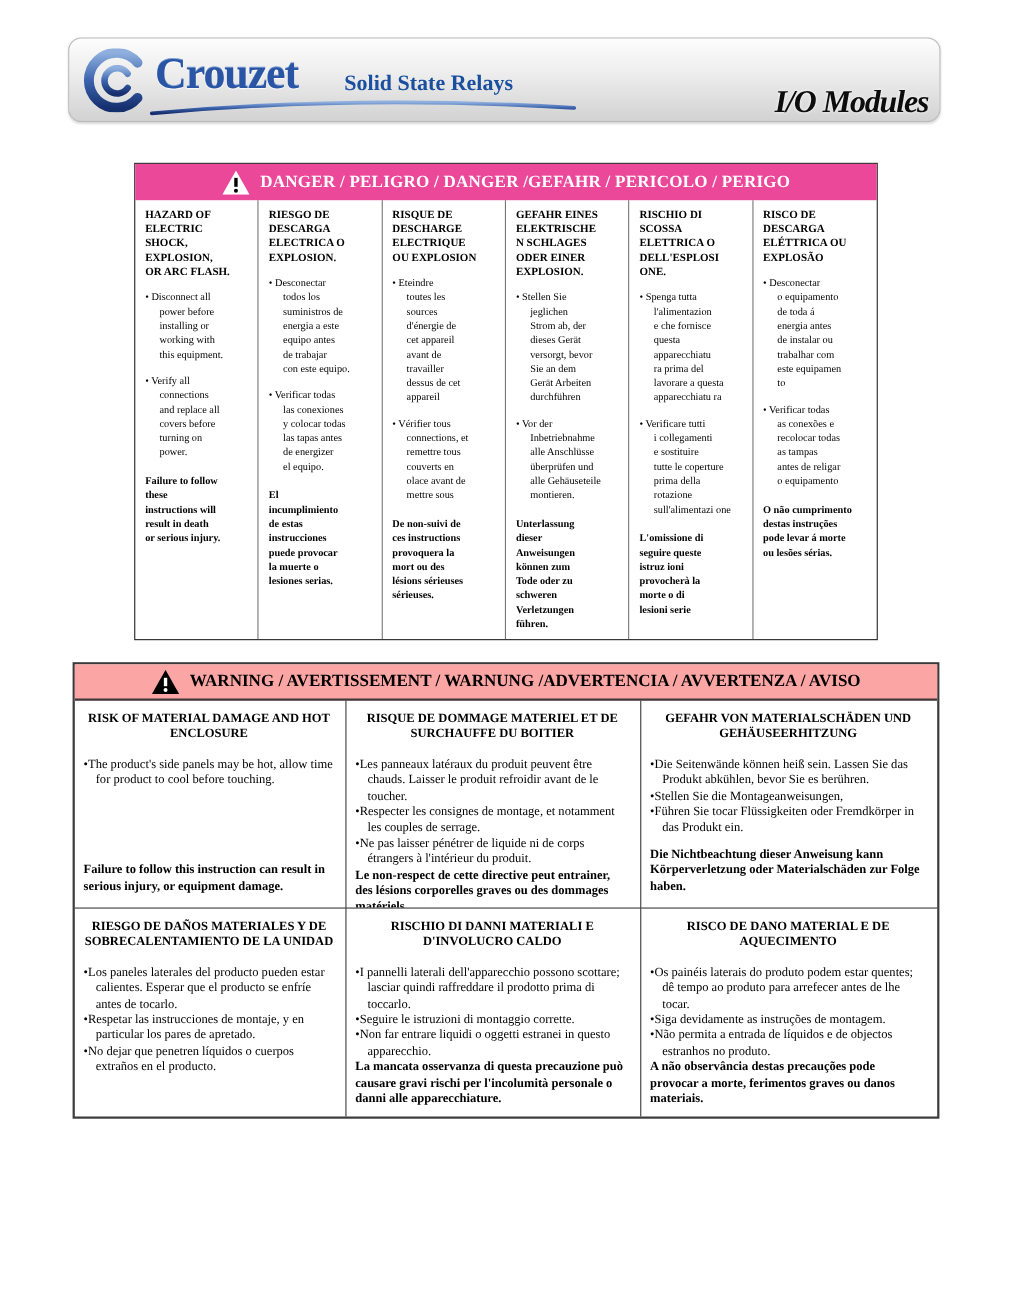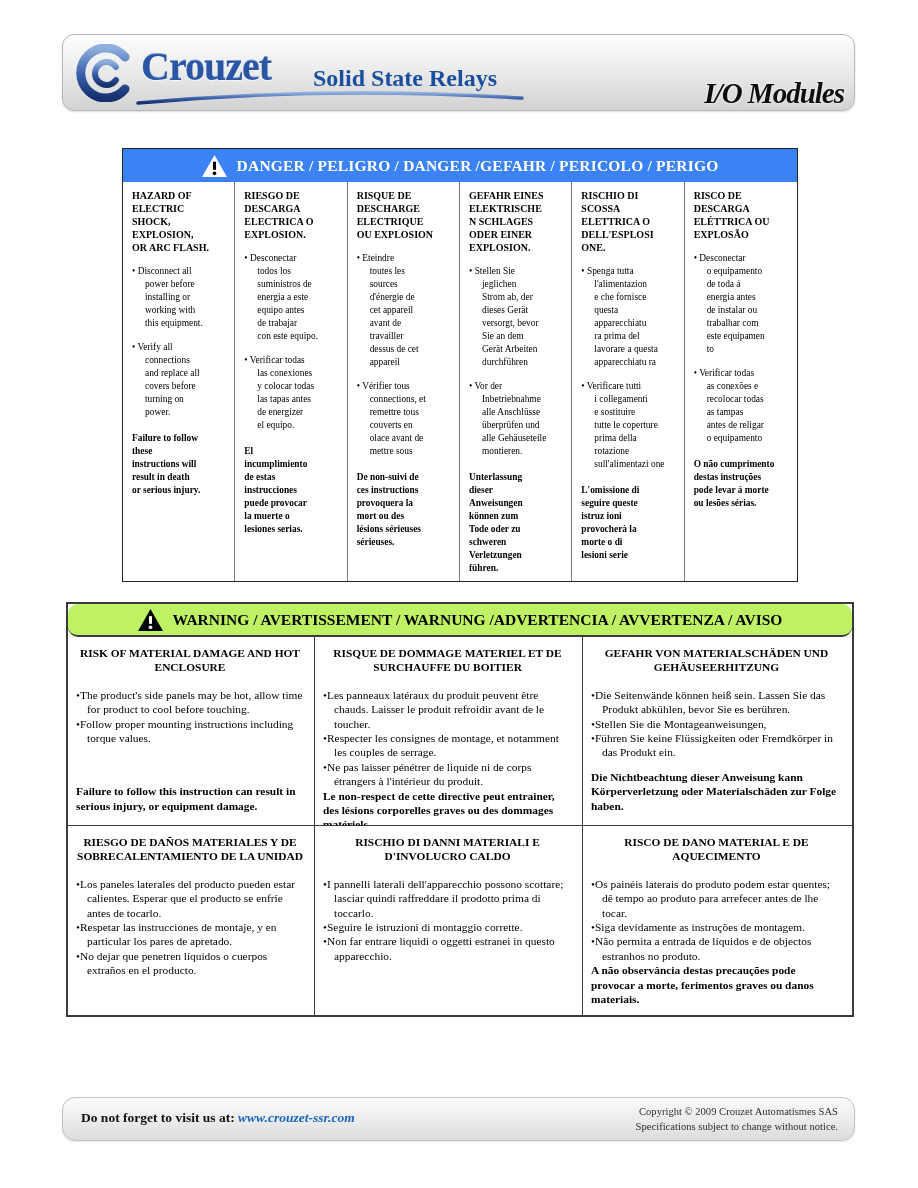--- a/index.html
+++ b/index.html
@@ -18,42 +18,42 @@
   }
   .logo-emblem { position:absolute; left:12px; top:9px; }
   .wordmark {
     position:absolute; left:78px; top:8px;
     font-size:40px; font-weight:bold; letter-spacing:-1px;
     color:#2a55a5; text-shadow:0 1px 1px rgba(255,255,255,.8), 0 -1px 0 #7d9fd4;
   }
   .swoosh { position:absolute; left:72px; top:56px; }
   .product-line {
     position:absolute; left:250px; top:30px;
-    font-size:24px; font-weight:bold; color:#1a4fa0;
+    font-size:20px; font-weight:bold; color:#1a4fa0;
   }
   .watermark {
     position:absolute; right:12px; top:0px;
     font-size:49px; font-weight:bold; font-style:italic; letter-spacing:-1px;
     color:#ffffff; text-shadow:0 0 1px #9a9a9a, 1px 2px 2px rgba(120,120,120,.55);
     white-space:nowrap;
   }
   .modules {
     position:absolute; right:10px; top:42px;
     font-size:29px; font-weight:bold; font-style:italic; letter-spacing:-1px;
     color:#0d0d0d; text-shadow:0 0 3px #ffffff;
     white-space:nowrap;
   }
 
   
   .danger-table {
     position:absolute; left:122px; top:148px; width:676px;
     border:1px solid #222; background:#fff;
   }
   .danger-header {
-    height:33px; background:#3b82f6; color:#fff;
+    height:33px; background:#ec4899; color:#fff;
     display:flex; align-items:center; justify-content:center; gap:10px;
     font-size:15.5px; font-weight:bold; letter-spacing:.2px;
   }
   .danger-cols { display:grid; grid-template-columns:repeat(6,1fr); height:399px; }
   .dcol {
     padding:7px 0 6px 9px; overflow:hidden;
     font-size:9.4px; line-height:13px; border-right:1px solid #777;
   }
   .dcol:last-child { border-right:none; }
   .dtitle { font-weight:bold; font-size:10px; white-space:pre-line; }
@@ -63,23 +63,23 @@
   }
   .dbullet::before { content:"\2022  "; }
   .dfooter { font-weight:bold; white-space:pre-line; margin-top:13px; }
 
   
   .warning-table {
     position:absolute; left:66px; top:602px; width:788px;
     border:2px solid #3a3a3a; background:#fff;
   }
   .warning-header {
-    height:33px; background:#bef264; color:#000;
+    height:33px; background:#fca5a5; color:#000;
     display:flex; align-items:center; justify-content:center; gap:10px;
-    font-size:15.5px; font-weight:bold; border-bottom:2px solid #3a3a3a;border-radius:10px;
+    font-size:15.5px; font-weight:bold; border-bottom:2px solid #3a3a3a;
   }
   .warn-grid { display:grid; grid-template-columns:247px 268px 1fr; grid-auto-rows:189px; }
   .wcell {
     padding:9px 10px 8px 8px; overflow:hidden;
     font-size:11.4px; line-height:14.4px;
     border-right:1.5px solid #3a3a3a; border-bottom:1.5px solid #3a3a3a;
     display:flex; flex-direction:column;
   }
   .warn-grid .wcell:nth-child(3n) { border-right:none; }
   .warn-grid .wcell:nth-child(n+4) { border-bottom:none; }
@@ -317,69 +317,59 @@
         <rect x="11.4" y="7.5" width="3.2" height="8" fill="#fff"></rect>
         <circle cx="13" cy="19.2" r="1.9" fill="#fff"></circle>
       </svg>
       <span>WARNING / AVERTISSEMENT / WARNUNG /ADVERTENCIA / AVVERTENZA / AVISO</span>
     </div>
     <div class="warn-grid">
 
       <div class="wcell">
         <div class="wtitle">RISK OF MATERIAL DAMAGE AND HOT ENCLOSURE</div>
         <div class="wbullet">The product's side panels may be hot, allow time for product to cool before touching.</div>
-        <div class="wbullet">Follow proper mounting instructions including torque values.</div>
         <div class="wfooter">Failure to follow this instruction can result in serious injury, or equipment damage.</div>
       </div>
 
       <div class="wcell">
         <div class="wtitle">RISQUE DE DOMMAGE MATERIEL ET DE SURCHAUFFE DU BOITIER</div>
         <div class="wbullet">Les panneaux latéraux du produit peuvent être chauds. Laisser le produit refroidir avant de le toucher.</div>
         <div class="wbullet">Respecter les consignes de montage, et notamment les couples de serrage.</div>
         <div class="wbullet">Ne pas laisser pénétrer de liquide ni de corps étrangers à l'intérieur du produit.</div>
         <div class="wfooter">Le non-respect de cette directive peut entrainer, des lésions corporelles graves ou des dommages matériels.</div>
       </div>
 
       <div class="wcell">
         <div class="wtitle">GEFAHR VON MATERIALSCHÄDEN UND GEHÄUSEERHITZUNG</div>
         <div class="wbullet">Die Seitenwände können heiß sein. Lassen Sie das Produkt abkühlen, bevor Sie es berühren.</div>
         <div class="wbullet">Stellen Sie die Montageanweisungen,</div>
-        <div class="wbullet">Führen Sie keine Flüssigkeiten oder Fremdkörper in das Produkt ein.</div>
+        <div class="wbullet">Führen Sie tocar Flüssigkeiten oder Fremdkörper in das Produkt ein.</div>
         <div class="wfooter">Die Nichtbeachtung dieser Anweisung kann Körperverletzung oder Materialschäden zur Folge haben.</div>
       </div>
 
       <div class="wcell">
         <div class="wtitle">RIESGO DE DAÑOS MATERIALES Y DE SOBRECALENTAMIENTO DE LA UNIDAD</div>
         <div class="wbullet">Los paneles laterales del producto pueden estar calientes. Esperar que el producto se enfríe antes de tocarlo.</div>
         <div class="wbullet">Respetar las instrucciones de montaje, y en particular los pares de apretado.</div>
         <div class="wbullet">No dejar que penetren líquidos o cuerpos extraños en el producto.</div>
       </div>
 
       <div class="wcell">
         <div class="wtitle">RISCHIO DI DANNI MATERIALI E D'INVOLUCRO CALDO</div>
         <div class="wbullet">I pannelli laterali dell'apparecchio possono scottare; lasciar quindi raffreddare il prodotto prima di toccarlo.</div>
         <div class="wbullet">Seguire le istruzioni di montaggio corrette.</div>
         <div class="wbullet">Non far entrare liquidi o oggetti estranei in questo apparecchio.</div>
+        <div class="wfooter">La mancata osservanza di questa precauzione può causare gravi rischi per l'incolumità personale o danni alle apparecchiature.</div>
       </div>
 
       <div class="wcell">
         <div class="wtitle">RISCO DE DANO MATERIAL E DE AQUECIMENTO</div>
         <div class="wbullet">Os painéis laterais do produto podem estar quentes; dê tempo ao produto para arrefecer antes de lhe tocar.</div>
         <div class="wbullet">Siga devidamente as instruções de montagem.</div>
         <div class="wbullet">Não permita a entrada de líquidos e de objectos estranhos no produto.</div>
         <div class="wfooter">A não observância destas precauções pode provocar a morte, ferimentos graves ou danos materiais.</div>
       </div>
 
     </div>
   </div>
 
-  <div class="footer-bar">
-    <div class="visit-line">
-      <span>Do not forget to visit us at:</span>
-      <a class="visit-url">www.crouzet-ssr.com</a>
-    </div>
-    <div class="copyright">
-      <div>Copyright © 2009 Crouzet Automatismes SAS</div>
-      <div>Specifications subject to change without notice.</div>
-    </div>
-  </div>
 
 </div>
 
 </body></html>

